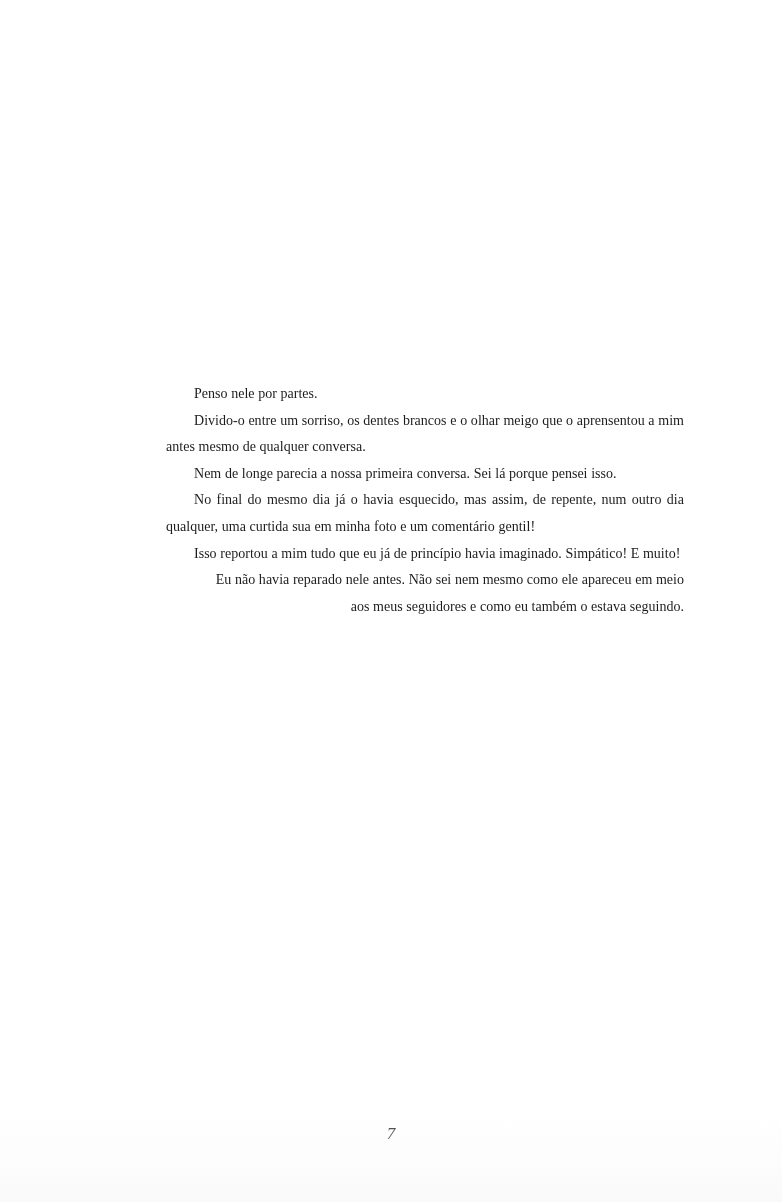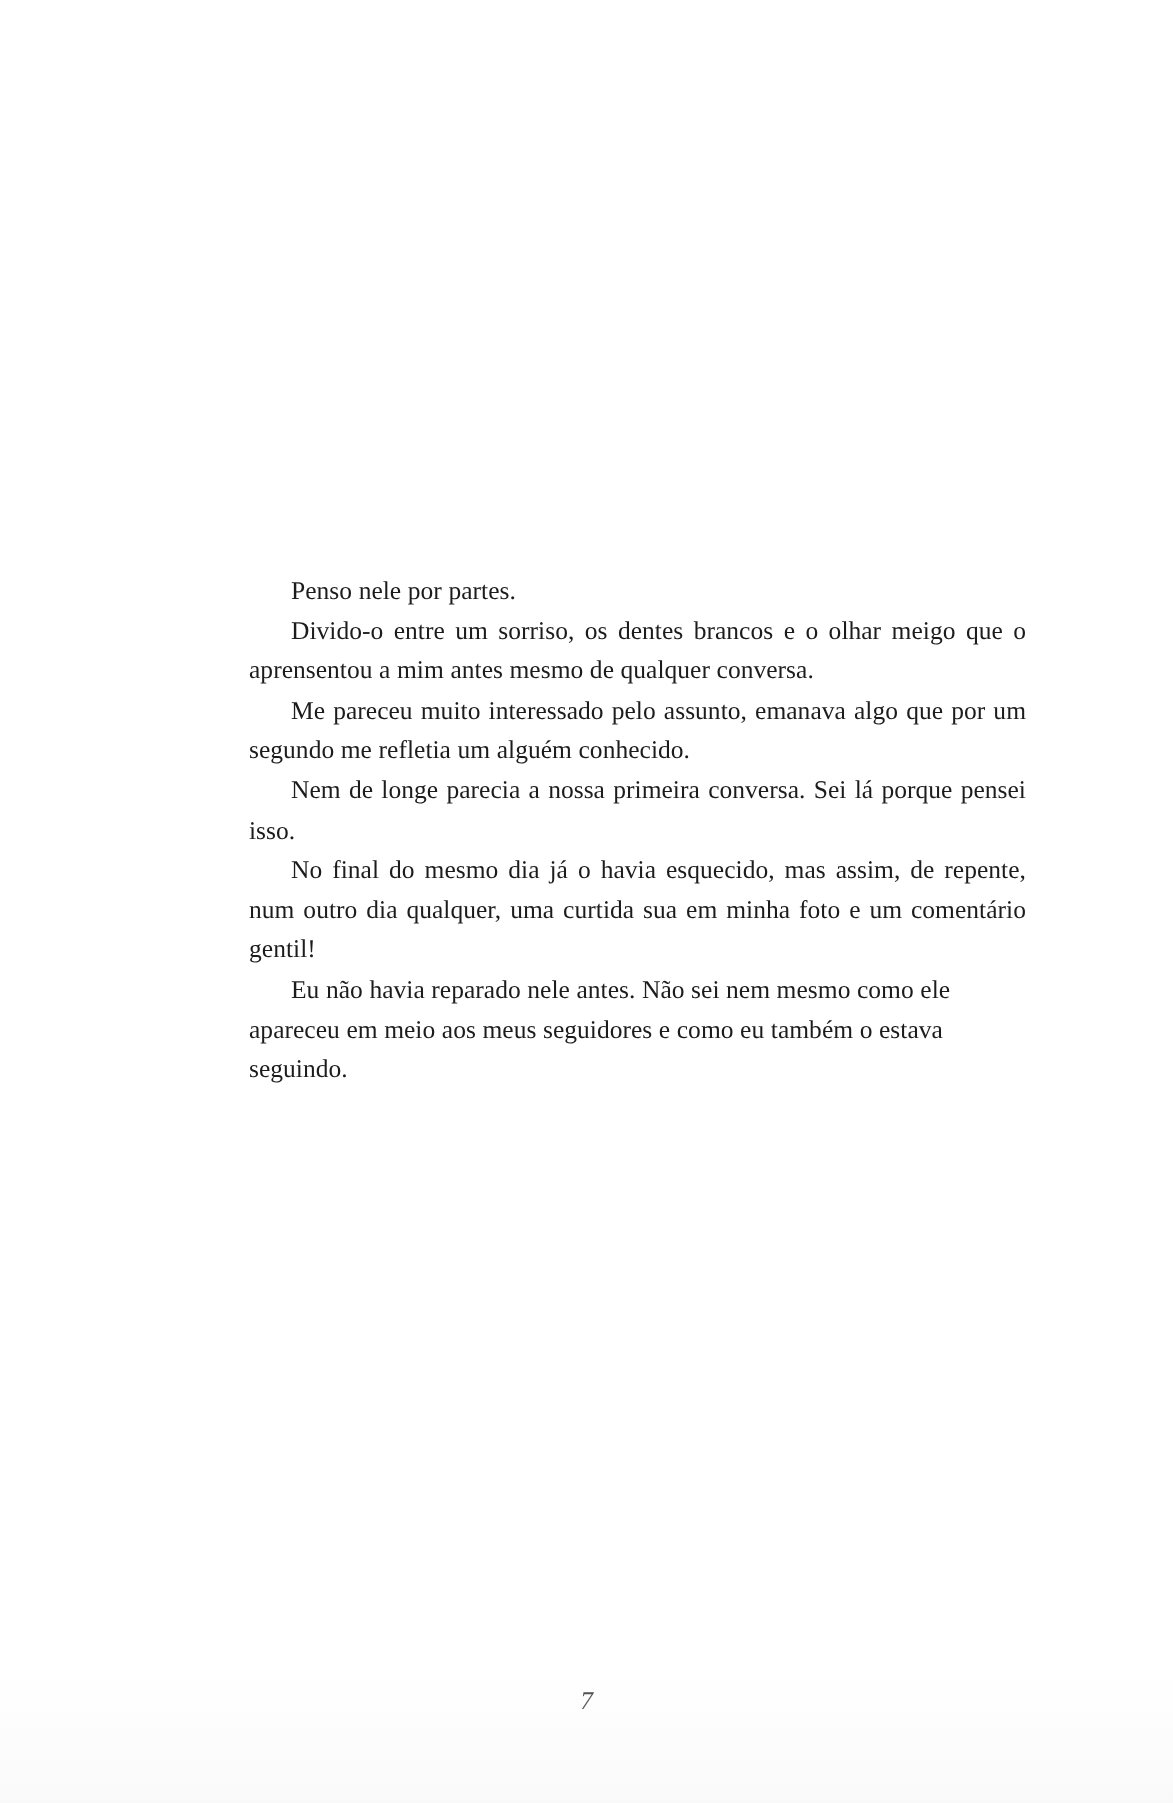--- a/index.html
+++ b/index.html
@@ -38,28 +38,28 @@
     position: absolute;
     left: 166px;
     top: 381px;
     width: 518px;
   }
   p.para {
     margin: 0;
     text-align: justify;
     text-justify: inter-word;
     text-indent: 28px;
-    font-size: 17px;
+    font-size: 14px;
     line-height: 26.6px;
     letter-spacing: 0.02px;
     word-spacing: 0.1px;
     hyphens: none;
   }
   p.para:last-child {
-    text-align: left;
+    text-align: right;
   }
   .folio {
     position: absolute;
     left: 0;
     right: 0;
     top: 1124px;
     text-align: center;
     font-size: 17px;
     line-height: 20px;
     font-style: italic;
@@ -68,23 +68,23 @@
   }
 </style>
 </head>
 <body>
 
 <div class="page">
 
   <div class="text-block">
     <p class="para">Penso nele por partes.</p>
     <p class="para">Divido-o entre um sorriso, os dentes brancos e o olhar meigo que o aprensentou a mim antes mesmo de qualquer conversa.</p>
-    <p class="para">Me pareceu muito interessado pelo assunto, emanava algo que por um segundo me refletia um alguém conhecido.</p>
     <p class="para">Nem de longe parecia a nossa primeira conversa. Sei lá porque pensei isso.</p>
     <p class="para">No final do mesmo dia já o havia esquecido, mas assim, de repente, num outro dia qualquer, uma curtida sua em minha foto e um comentário gentil!</p>
+    <p class="para">Isso reportou a mim tudo que eu já de princípio havia imaginado. Simpático! E muito!</p>
     <p class="para">Eu não havia reparado nele antes. Não sei nem mesmo como ele apareceu em meio aos meus seguidores e como eu também o estava seguindo.</p>
   </div>
 
   <div class="folio">7</div>
 
   <div class="page-bottom-tint"></div>
 
 </div>
 
 </body></html>

